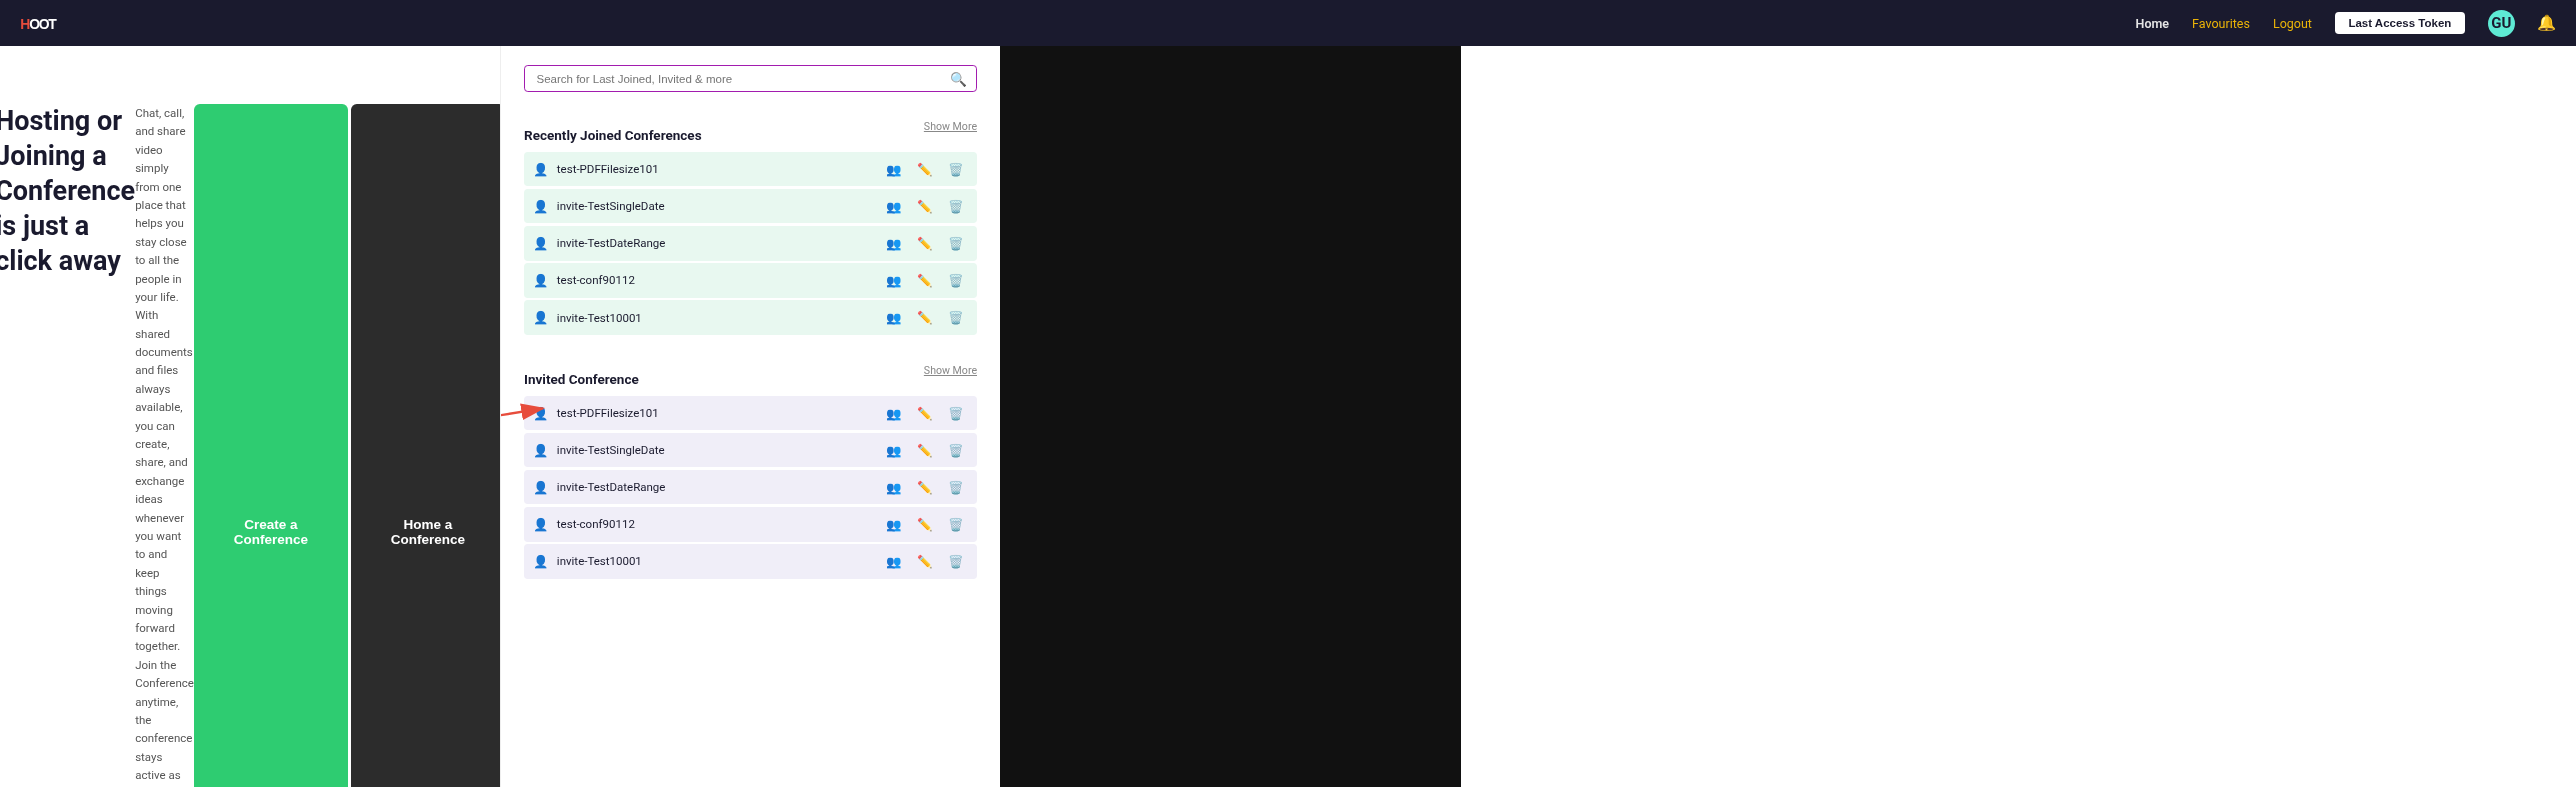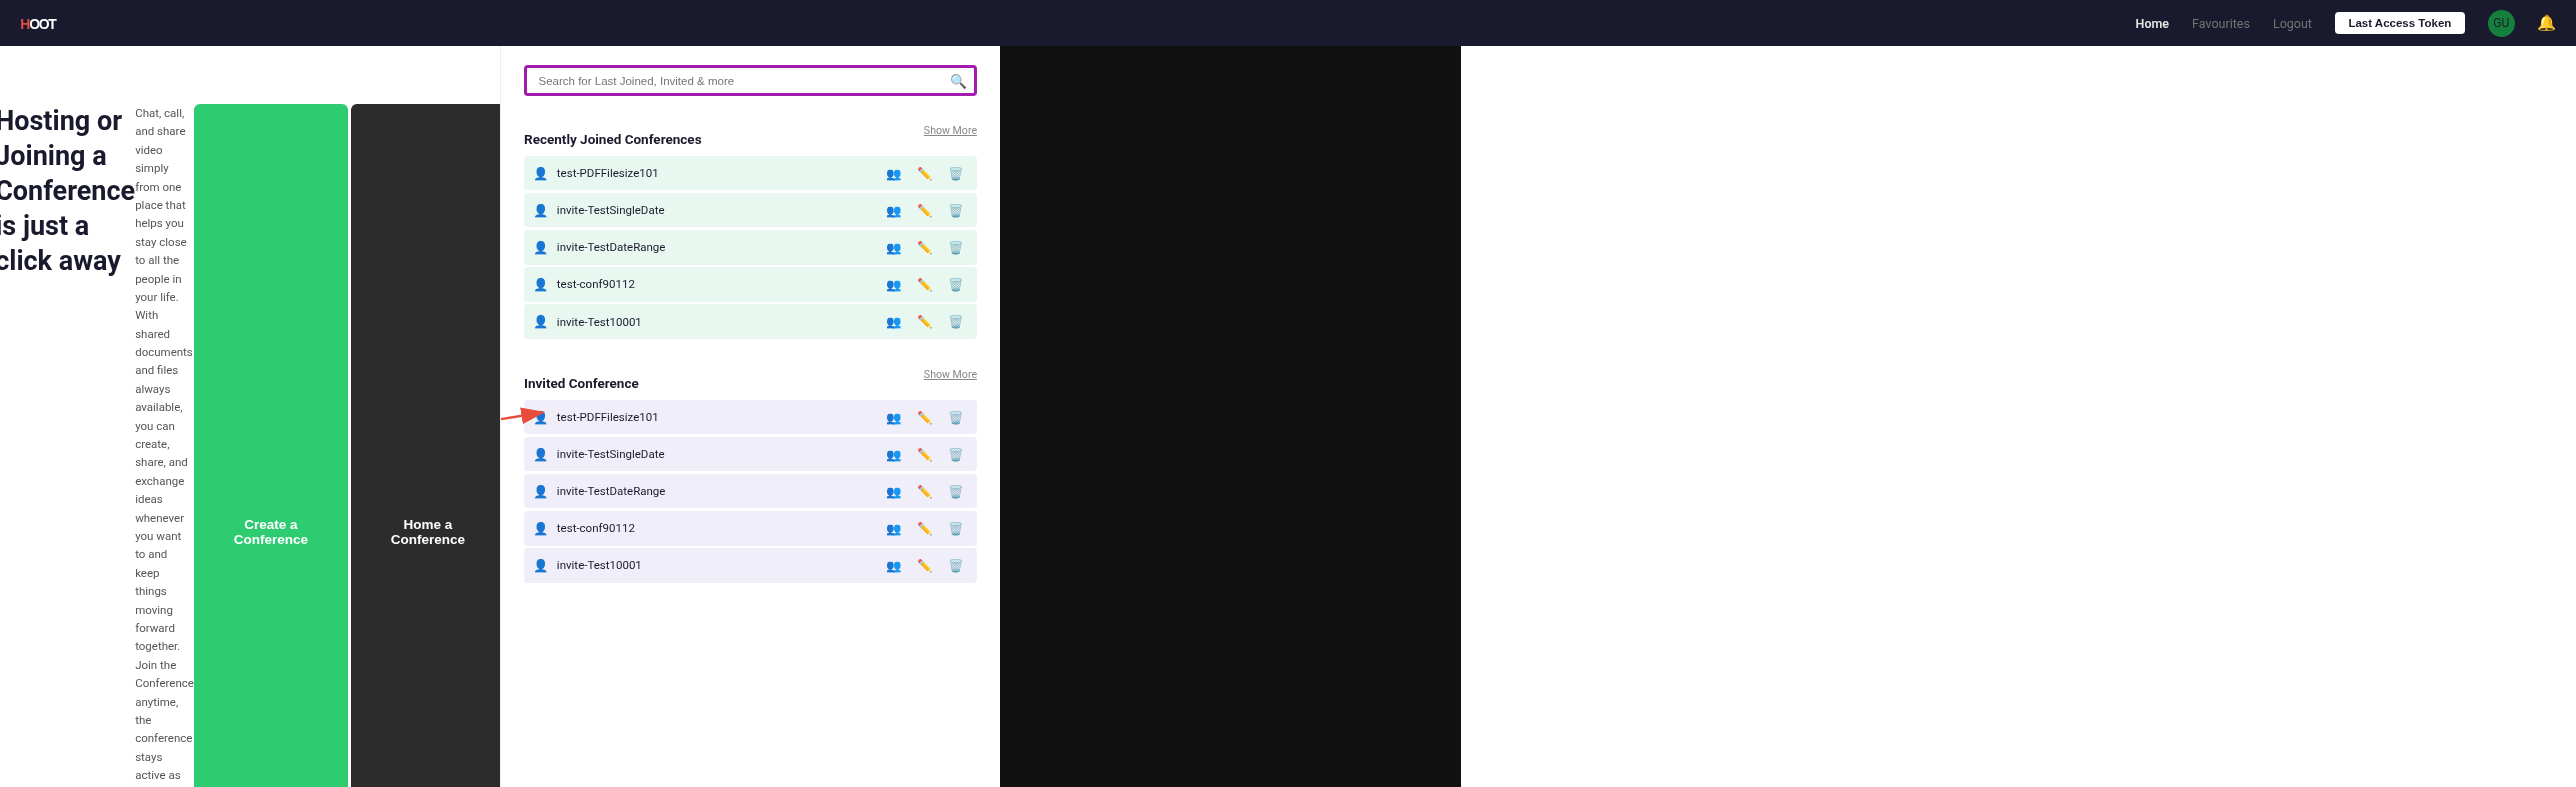--- a/index.html
+++ b/index.html
@@ -30,21 +30,21 @@
       width: 38px;
       height: 27px;
     }
     .navbar-spacer { flex: 1; }
     .navbar-links {
       display: flex;
       align-items: center;
       gap: 23px;
     }
     .nav-link {
-      color: #737373;
+      color: #eab308;
       text-decoration: none;
       font-size: 12.5px;
       cursor: pointer;
     }
     .nav-link.active {
       color: #e5e5e5;
       font-weight: 600;
     }
     .btn-copy-token {
       background: #fff;
@@ -52,27 +52,27 @@
       border: none;
       border-radius: 3.8px;
       padding: 4.8px 13.5px;
       font-size: 11.5px;
       font-weight: 600;
       cursor: pointer;
     }
     .nav-avatar {
       width: 27px;
       height: 27px;
-      background: #15803d;
+      background: #5eead4;
       border-radius: 50%;
       display: flex;
       align-items: center;
       justify-content: center;
-      font-size: 12px;
-      font-weight: 400;
+      font-size: 15px;
+      font-weight: 700;
       color: #1a1a2e;
       cursor: pointer;
     }
     .nav-bell {
       color: #ccc;
       font-size: 15.4px;
       cursor: pointer;
     }
 
     
@@ -134,21 +134,21 @@
       border-left: 1px solid #eee;
     }
 
     
     .search-container {
       position: relative;
       margin-bottom: 17.3px;
     }
     .search-input {
       width: 100%;
-      border: 3px solid #a21caf;
+      border: 1px solid #a21caf;
       border-radius: 3.8px;
       padding: 6.7px 35px 6.7px 11.5px;
       font-size: 11.5px;
       color: #888;
       outline: none;
     }
     .search-icon-btn {
       position: absolute;
       right: 9.6px;
       top: 50%;

